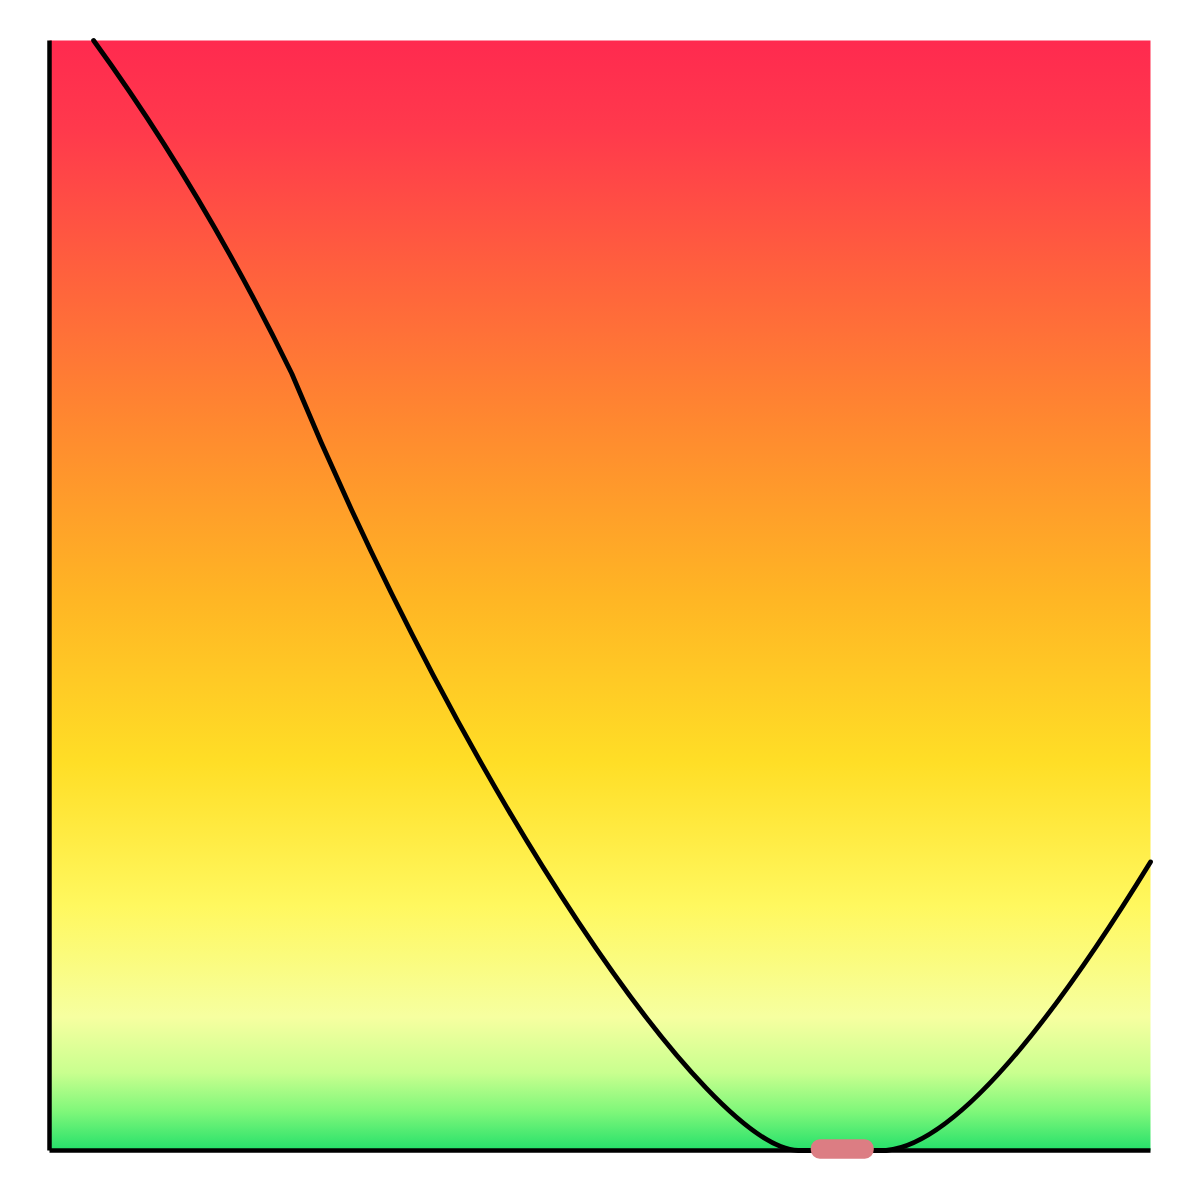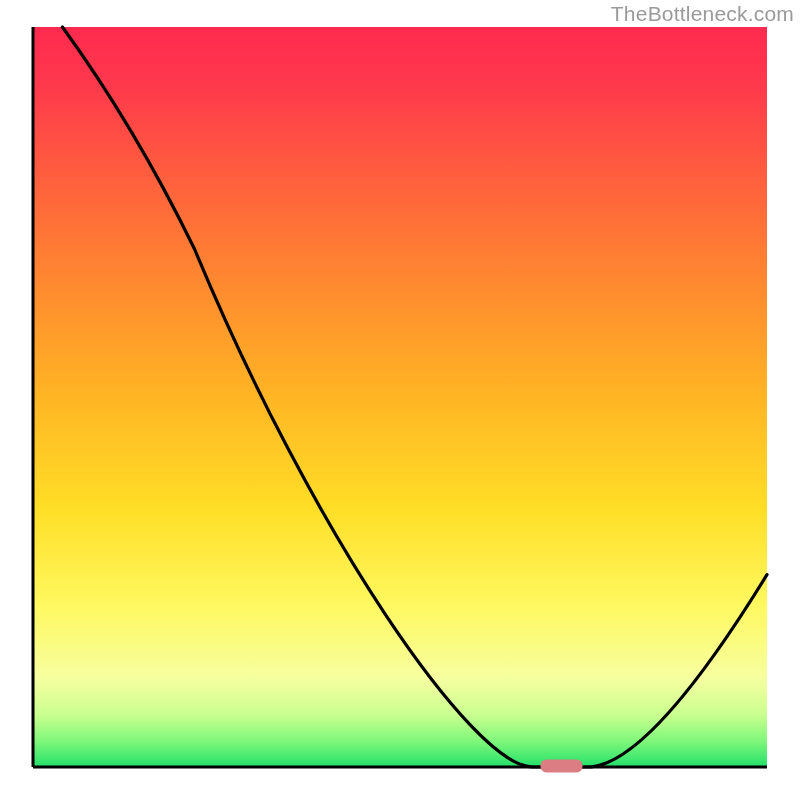--- a/index.html
+++ b/index.html
@@ -28,21 +28,20 @@
   }
   svg {
     display: block;
   }
 </style>
 </head>
 <body>
 
 <div class="stage">
 
-  <div class="watermark">TheBottleneck.com</div>
 
   <svg width="800" height="800">
     <defs>
       <linearGradient id="bg-grad" x1="0" y1="0" x2="0" y2="1">
           <stop offset="0.00%" stop-color="#ff2a4f"></stop>
           <stop offset="8.00%" stop-color="#ff394c"></stop>
           <stop offset="20.00%" stop-color="#ff5e3e"></stop>
           <stop offset="35.00%" stop-color="#ff8a2f"></stop>
           <stop offset="50.00%" stop-color="#ffb524"></stop>
           <stop offset="65.00%" stop-color="#ffde26"></stop>

